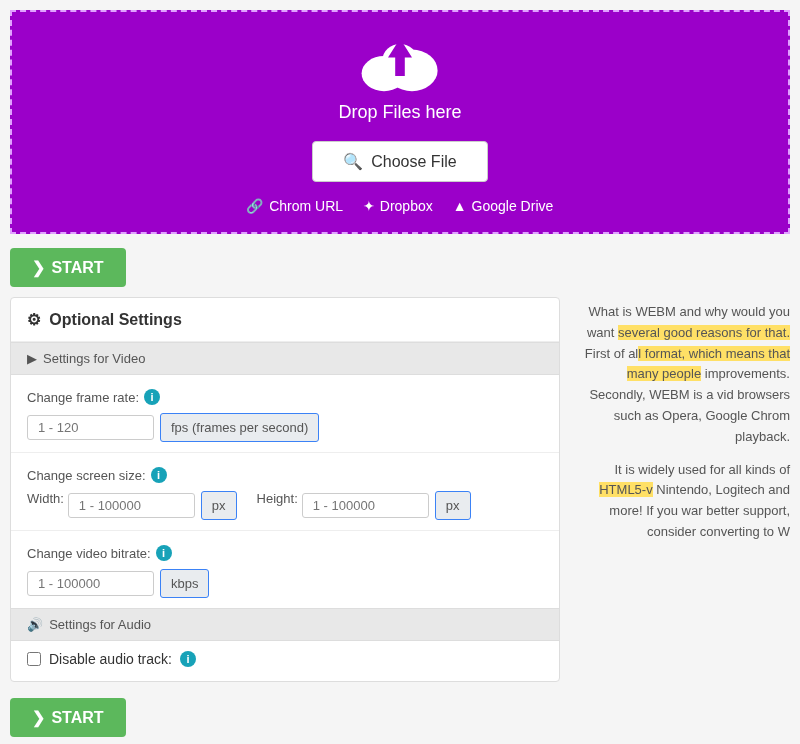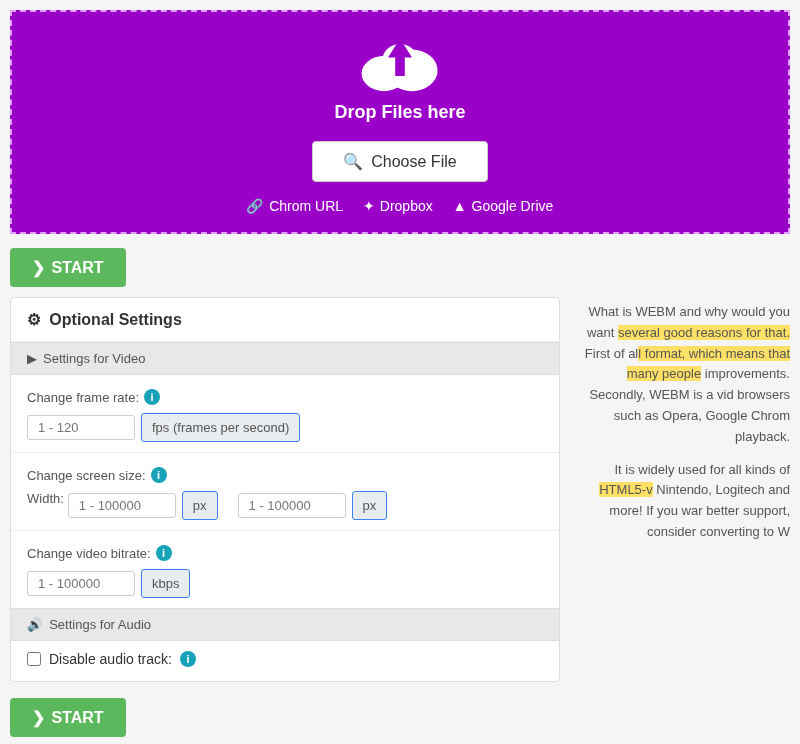--- a/index.html
+++ b/index.html
@@ -26,21 +26,21 @@
     .cloud-icon {
       width: 80px;
       height: 60px;
       margin-bottom: 10px;
     }
 
     .drop-text {
       color: #fff;
       font-size: 18px;
       margin-bottom: 18px;
-      font-weight: 700;
+      font-weight: 400;
     }
 
     .choose-file-btn {
       background: #fff;
       border: 1px solid #ccc;
       border-radius: 4px;
       padding: 10px 30px;
       font-size: 16px;
       cursor: pointer;
       display: flex;
@@ -153,21 +153,21 @@
       align-items: center;
       gap: 6px;
     }
 
     .setting-input {
       border: 1px solid #ccc;
       border-radius: 3px;
       padding: 4px 10px;
       font-size: 13px;
       color: #999;
-      width: 108px;
+      width: 127px;
     }
 
     .input-unit {
       background: #e9ecef;
       border: 1px solid #3b82f6;
       border-radius: 3px;
       padding: 6px 10px;
       font-size: 13px;
       color: #555;
     }
@@ -294,20 +294,21 @@
       </div>
       <div class="screen-size-row">
         <div class="screen-size-field">
           <span class="field-label">Width:</span>
           <div class="input-group">
             <input class="setting-input" type="text" placeholder="1 - 100000" style="">
             <span class="input-unit">px</span>
           </div>
         </div>
         <div class="screen-size-field">
+          <span class="field-label">Height:</span>
           <div class="input-group">
             <input class="setting-input" type="text" placeholder="1 - 100000" style="">
             <span class="input-unit">px</span>
           </div>
         </div>
       </div>
     </div>
 
     <hr class="setting-divider">
 

